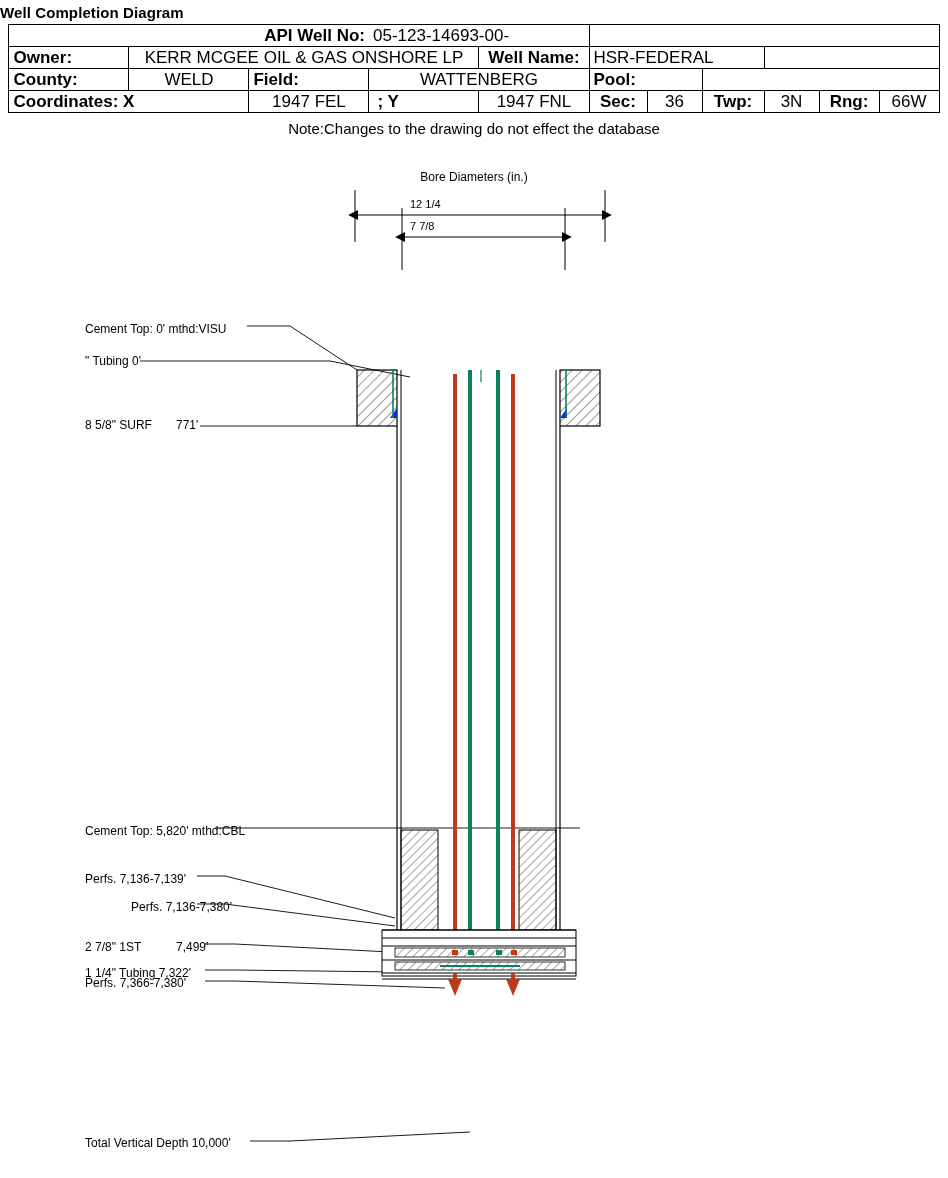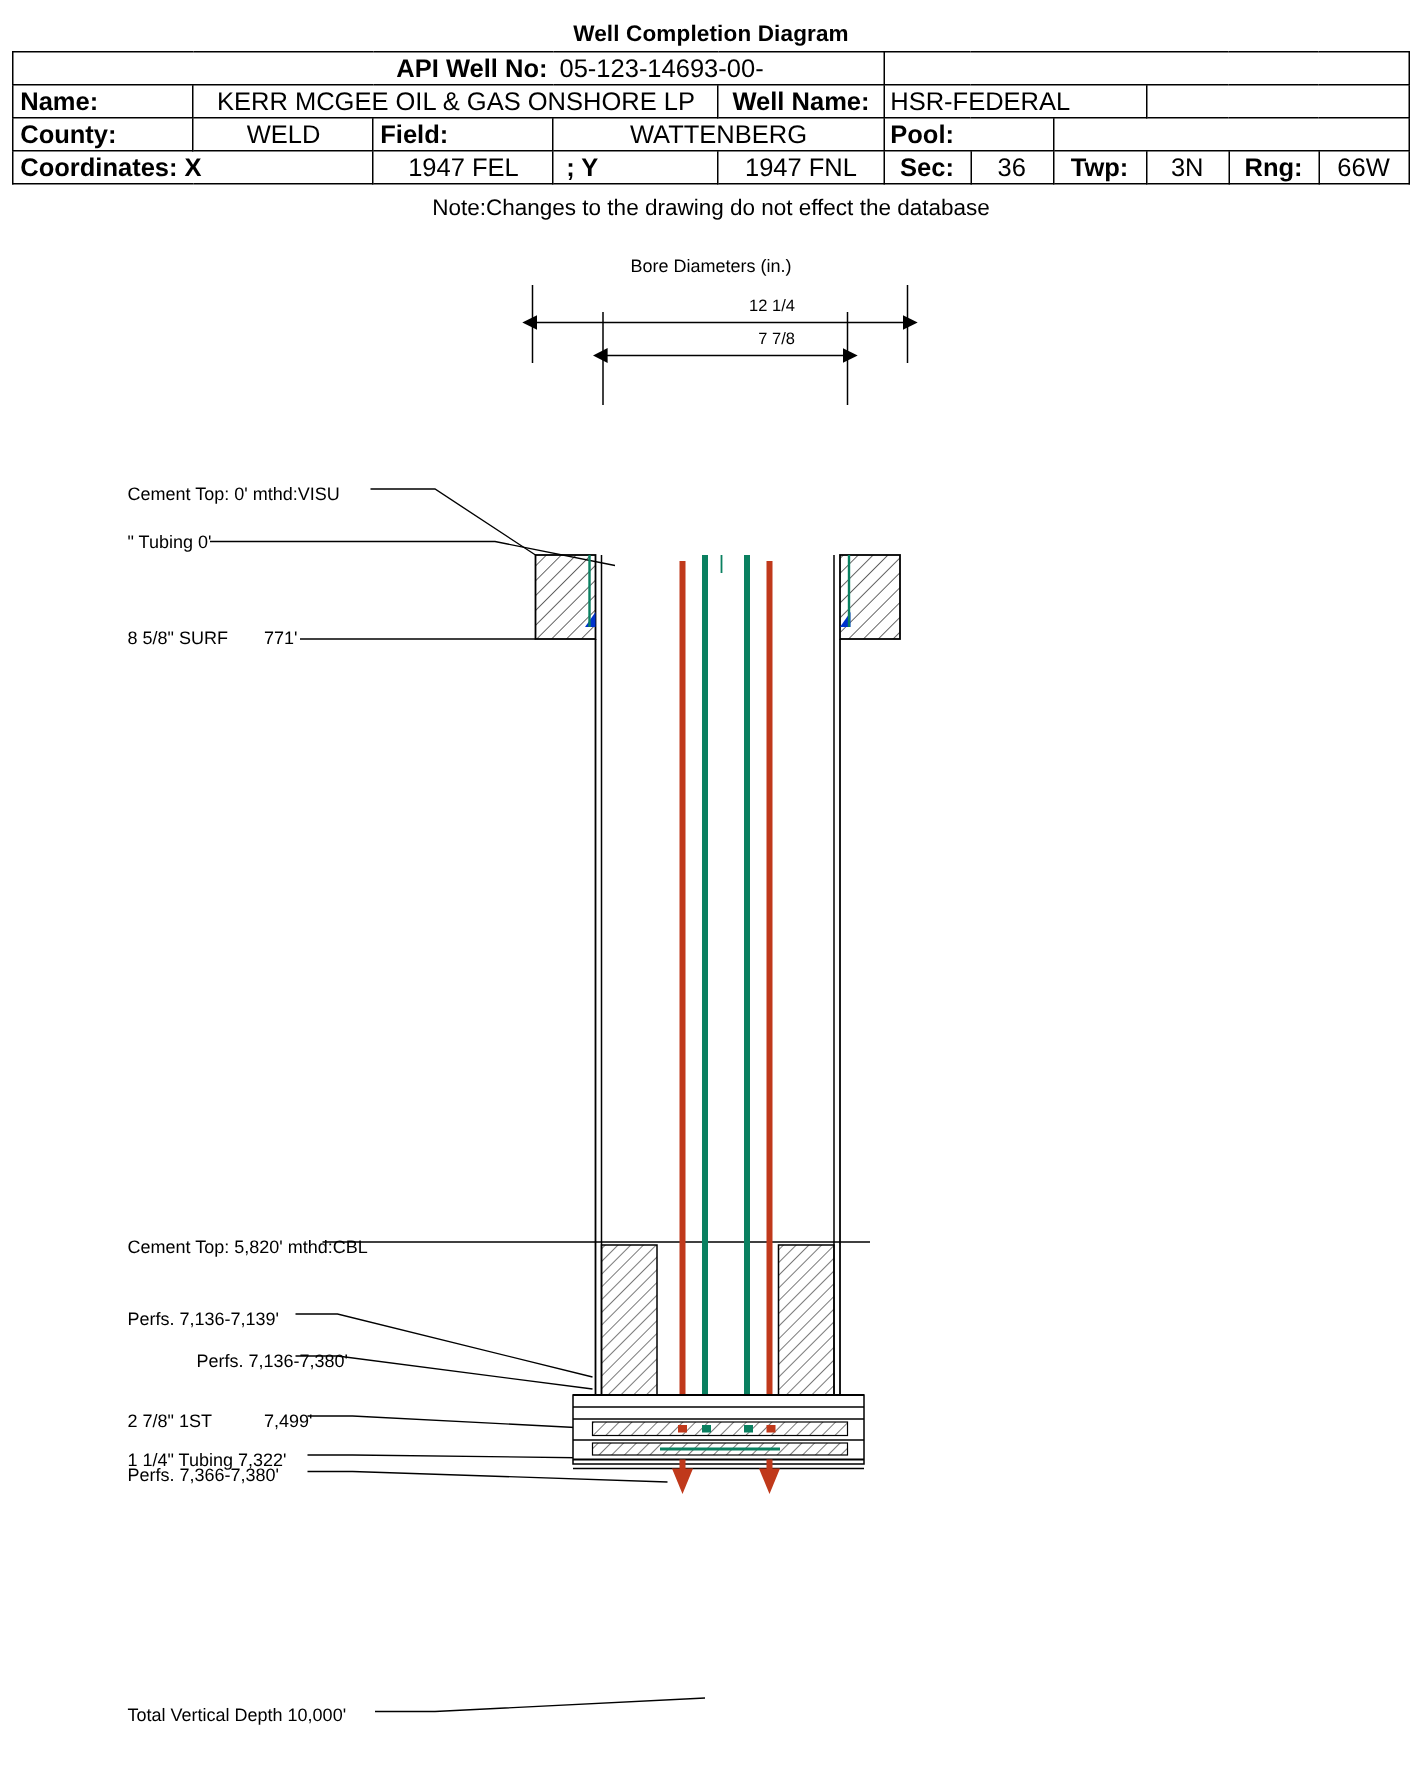--- a/index.html
+++ b/index.html
@@ -11,24 +11,23 @@
     width: 948px;
     height: 1178px;
     position: relative;
     font-family: "Liberation Sans", sans-serif;
     color: #000000;
     overflow: hidden;
   }
 
   
   .doc-title {
-    text-align: center;
     font-size: 15px;
     font-weight: bold;
-    padding-top: 14px;
+    padding-top: 4px;
     padding-bottom: 3px;
     letter-spacing: 0.1px;
   }
 
   
   .hdr-table {
     width: 930px;
     margin: 0 auto;
     border-collapse: collapse;
     table-layout: fixed;
@@ -63,21 +62,21 @@
   .bore-title {
     position: absolute;
     left: 0; top: 40px;
     width: 948px;
     text-align: center;
     font-size: 12px;
   }
   .dim-label {
     position: absolute;
     font-size: 11px;
-    text-align: right;
+    text-align: left;
   }
   .ann {
     position: absolute;
     font-size: 12px;
     white-space: nowrap;
   }
   svg.overlay {
     position: absolute;
     left: 0; top: 0;
     width: 948px;
@@ -104,21 +103,21 @@
     <col style="width:60px">
   </colgroup>
   <tbody>
       <tr>
     <td colspan="2" style="border-right:none;"></td>
     <td class="lbl" style="text-align:right;border-left:none;border-right:none;">API Well No:</td>
     <td colspan="2" style="border-left:none;">05-123-14693-00-</td>
     <td colspan="6" style="border-left:none;"></td>
   </tr>
   <tr>
-    <td class="lbl">Name:</td>
+    <td class="lbl">Owner:</td>
     <td colspan="3" class="ctr">KERR MCGEE OIL &amp; GAS ONSHORE LP</td>
     <td class="lbl" style="text-align:center;">Well Name:</td>
     <td colspan="3" style="padding-left:4px;">HSR-FEDERAL</td>
     <td colspan="3"></td>
   </tr>
   <tr>
     <td class="lbl">County:</td>
     <td class="ctr">WELD</td>
     <td class="lbl">Field:</td>
     <td colspan="2" class="ctr">WATTENBERG</td>

